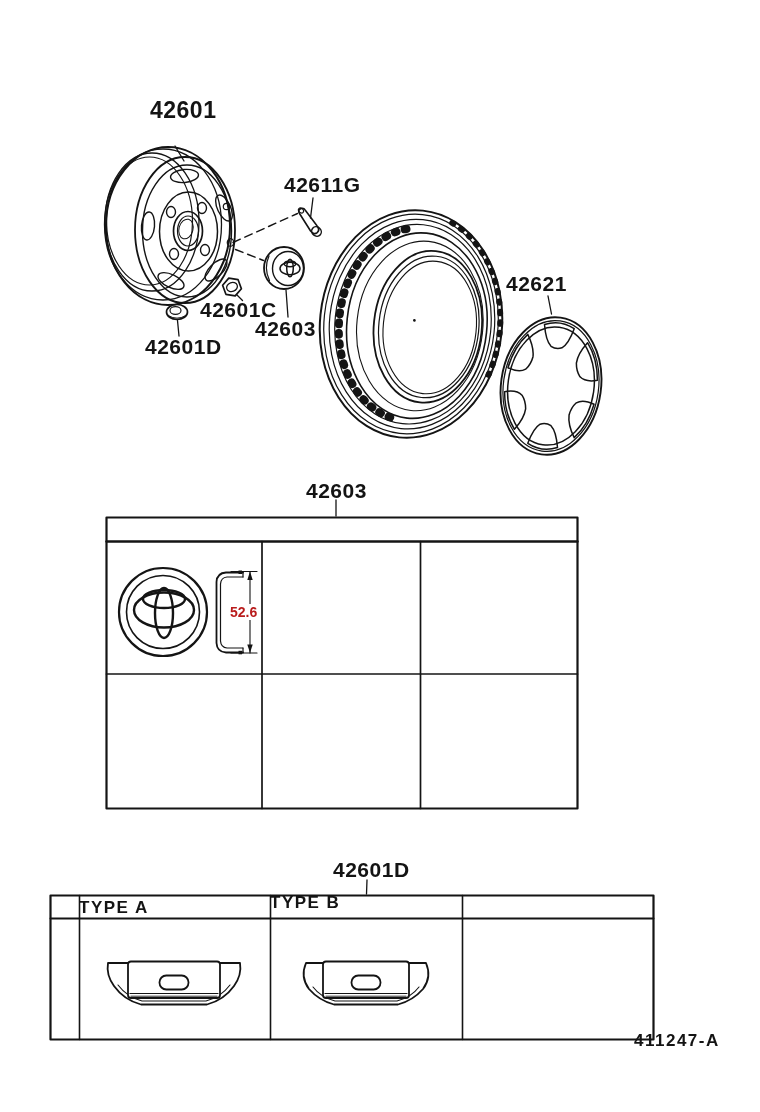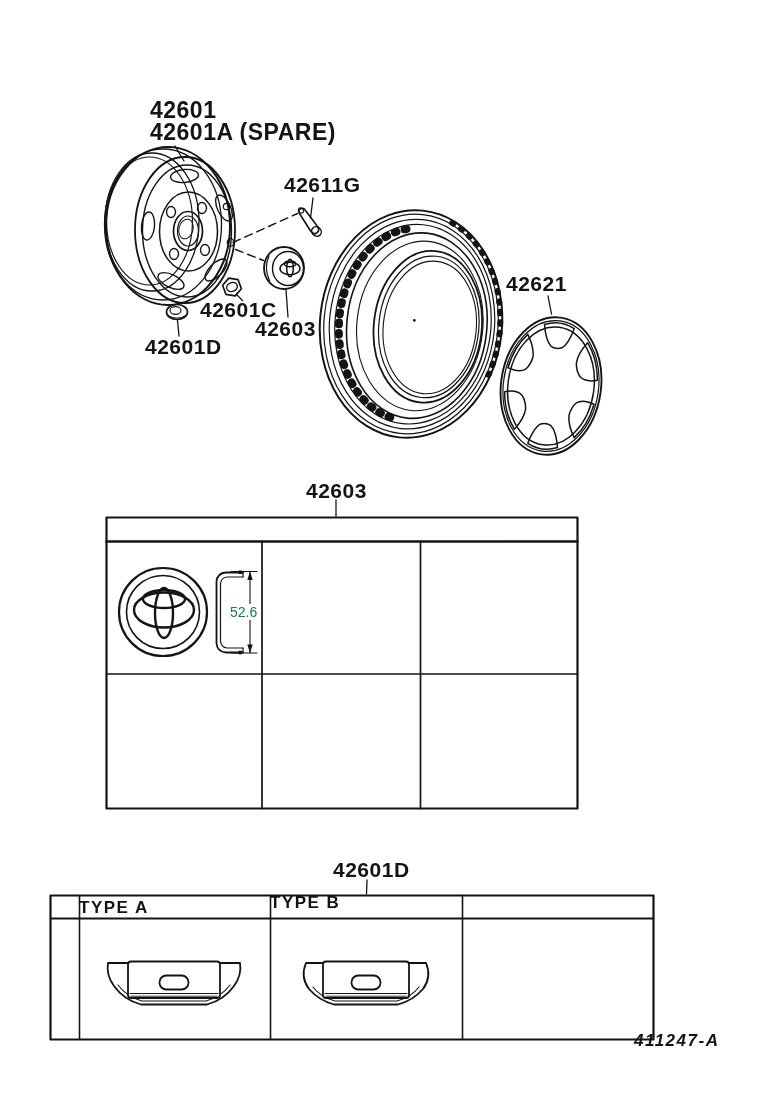--- a/index.html
+++ b/index.html
@@ -21,22 +21,22 @@
   }
   .lbl-lg{font-size:23px;}
   .lbl-md{font-size:21px;}
   .type-hdr{
     position:absolute;z-index:2;
     font-size:17px;font-weight:700;line-height:1;
     letter-spacing:1.5px;color:#141414;
   }
   .dim-txt{
     position:absolute;z-index:3;
-    font-size:14px;font-weight:400;line-height:1;
-    background:#ffffff;padding:1px 2px;color:#15803d;text-align:right;
+    font-size:14px;font-weight:700;line-height:1;
+    background:#ffffff;padding:1px 2px;color:#b91c1c;text-align:right;
   }
   .ref-num{
     position:absolute;z-index:2;
     font-size:17px;font-weight:700;line-height:1;
     letter-spacing:1.5px;color:#141414;
   }
 </style>
 </head>
 <body>
 
@@ -197,28 +197,27 @@
       <path d="M -60 -21 Q -66 -7 -57 5 Q -47 16.5 -32 20.5 L 32 20.5 Q 47 16.5 57 5 Q 66 -7 60 -21 L 41 -21 L 41 -16 L -41 -16 L -41 -21 Z" fill="#ffffff" stroke-width="1.8"></path>
       <path d="M -53 3 Q -45 13.5 -31 17 L 31 17 Q 45 13.5 53 3" stroke-width="1.1"></path>
       <rect x="-43" y="-22.5" width="86" height="36.5" rx="3" fill="#ffffff" stroke-width="1.8"></rect>
       <path d="M -41 9.5 L 41 9.5" stroke-width="1.2"></path>
       <path d="M -40 12.2 L 40 12.2" stroke-width="0.9"></path>
       <rect x="-14.5" y="-8.5" width="29" height="14" rx="6.8" stroke-width="1.8"></rect>
     </g>
   </svg>
 
   <div class="lbl lbl-lg" style="left:150px;top:99px;">42601</div>
-  <div class="lbl lbl-lg" style="left:150px;top:121px;">42601A (SPARE)</div>
   <div class="lbl lbl-md" style="left:284px;top:174px;">42611G</div>
   <div class="lbl lbl-md" style="left:506px;top:273px;">42621</div>
   <div class="lbl lbl-md" style="left:200px;top:299px;">42601C</div>
   <div class="lbl lbl-md" style="left:255px;top:318px;">42603</div>
   <div class="lbl lbl-md" style="left:145px;top:336px;">42601D</div>
 
   <div class="lbl lbl-md" style="left:306px;top:480px;">42603</div>
   <div class="dim-txt" style="left:228px;top:604px;">52.6</div>
 
   <div class="lbl lbl-md" style="left:333px;top:859px;">42601D</div>
   <div class="type-hdr" style="left:79px;top:899px;width:191px;">TYPE A</div>
   <div class="type-hdr" style="left:270px;top:894px;width:192px;">TYPE B</div>
 
-  <div class="ref-num" style="left:634px;top:1032px;font-style:italic;">411247-A</div>
+  <div class="ref-num" style="left:634px;top:1032px;">411247-A</div>
 </div>
 
 </body></html>

